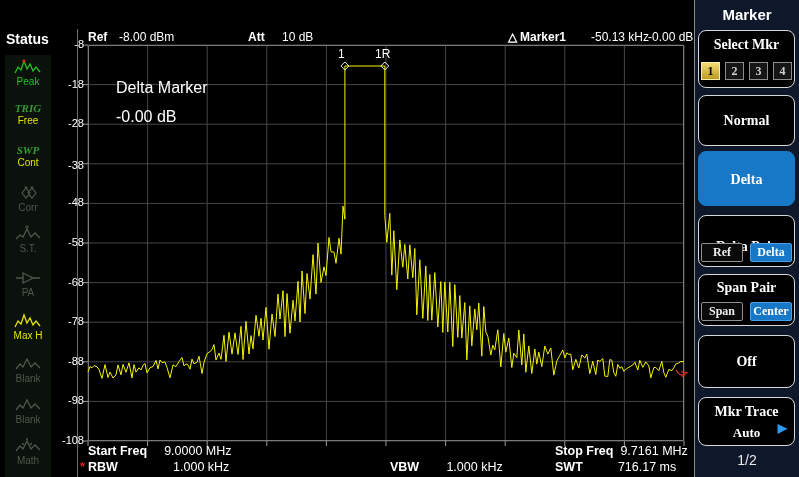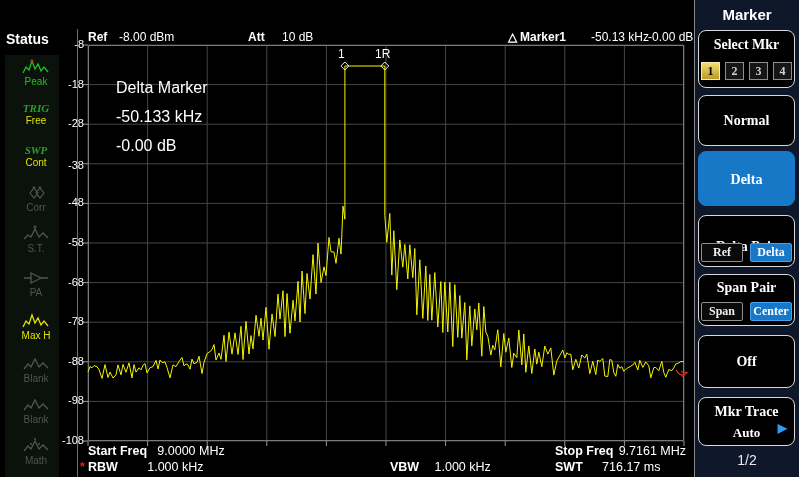--- a/index.html
+++ b/index.html
@@ -16,42 +16,42 @@
          text-shadow:1px 1px 0 #000;}
   .timestamp{position:absolute;left:200px;width:360px;top:7px;text-align:center;
              color:#fff;font-size:12px;}
   .usb-icon{position:absolute;right:82px;top:7px;}
   .local-badge{position:absolute;right:8px;top:4px;border:1px solid #aaa;border-radius:9px;
                color:#00cc22;font-size:11px;font-weight:bold;padding:1px 9px 2px 9px;background:#050505;}
   
   .sidebar{position:absolute;left:0;top:29px;width:78px;height:448px;border-right:1px solid #6f6f6f;box-sizing:border-box;}
   .status-title{position:absolute;top:2px;left:6px;color:#fff;font-weight:bold;font-size:14px;}
   .status-item{position:absolute;left:5px;width:46px;height:56px;background:#0b110b;
-               text-align:center;overflow:hidden;padding-left:8px;}
+               text-align:center;overflow:hidden;}
   .s-label{font-size:10px;line-height:11px;color:#4e584e;}
   .s-label.green{color:#22c122;}
   .s-label.yellow{color:#e3e300;}
   .s-top{font-family:"Liberation Serif",serif;font-style:italic;font-weight:bold;
          font-size:11px;line-height:13px;color:#2f9e2f;padding-top:5px;}
   .s-ico{display:block;margin:3px auto 0 auto;}
   
   .main{position:absolute;left:79px;top:29px;width:615px;height:448px;}
   .info-row{position:absolute;left:9px;top:0px;width:596px;height:16px;color:#fff;font-size:12px;}
   .info-row .b{font-weight:bold;}
   .ir{position:absolute;top:1px;white-space:nowrap;}
   .plot{position:absolute;left:9px;top:16px;width:596px;height:396px;}
   .plot svg{position:absolute;left:0;top:0;overflow:visible;}
   .ylabel{position:absolute;left:-36px;width:32px;text-align:right;color:#fff;font-size:11px;}
   .annot{position:absolute;left:28px;top:28px;color:#fff;font-size:16px;line-height:29px;white-space:nowrap;}
   .mklabel{position:absolute;top:2px;color:#fff;font-size:12px;}
   
   .bottom-bar{position:absolute;left:9px;top:413px;width:600px;height:35px;color:#fff;font-size:12.5px;}
   .bb{position:absolute;white-space:nowrap;}
   .bb .lbl{font-weight:bold;}
-  .val-r{display:inline-block;text-align:center;}
+  .val-r{display:inline-block;text-align:right;}
   .red-flag{position:absolute;color:#e02020;font-weight:bold;}
   
   .menu{position:absolute;left:694px;top:0;width:105px;height:477px;background:#0f172a;
         border-left:1px solid #8a8a8a;box-sizing:border-box;}
   .menu-title{position:absolute;top:6px;left:0;width:100%;text-align:center;color:#fff;
               font-weight:bold;font-size:15px;}
   .btn{position:absolute;left:3px;width:97px;background:#000;border:1px solid #d8d8d8;
        border-radius:8px;color:#fff;font-weight:bold;font-size:14px;text-align:center;
        box-sizing:border-box;font-family:Liberation Serif, serif;}
   .btn.blue{background:#1878c8;border-color:#1878c8;}
@@ -180,21 +180,20 @@
       <span class="ylabel" style="top:151.4px">-48</span>
       <span class="ylabel" style="top:191px">-58</span>
       <span class="ylabel" style="top:230.6px">-68</span>
       <span class="ylabel" style="top:270.2px">-78</span>
       <span class="ylabel" style="top:309.8px">-88</span>
       <span class="ylabel" style="top:349.4px">-98</span>
       <span class="ylabel" style="top:389px">-108</span>
 
       <div class="annot">
         <div>Delta Marker</div>
-        <div>-50.133 kHz</div>
         <div>-0.00 dB</div>
       </div>
 
       <span class="mklabel" style="left:250px">1</span>
       <span class="mklabel" style="left:287px">1R</span>
     </div>
 
     <div class="bottom-bar">
       <span class="bb" style="left:0;top:2px">
         <span class="lbl">Start Freq</span>

